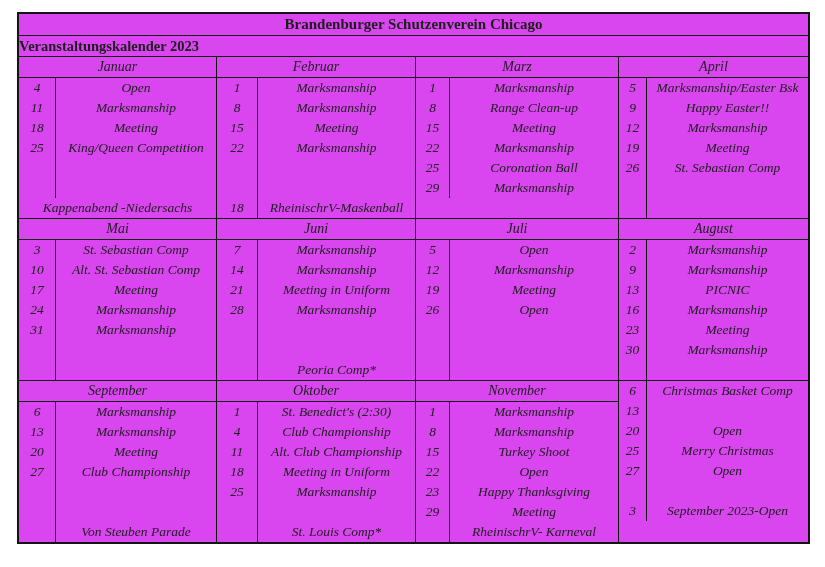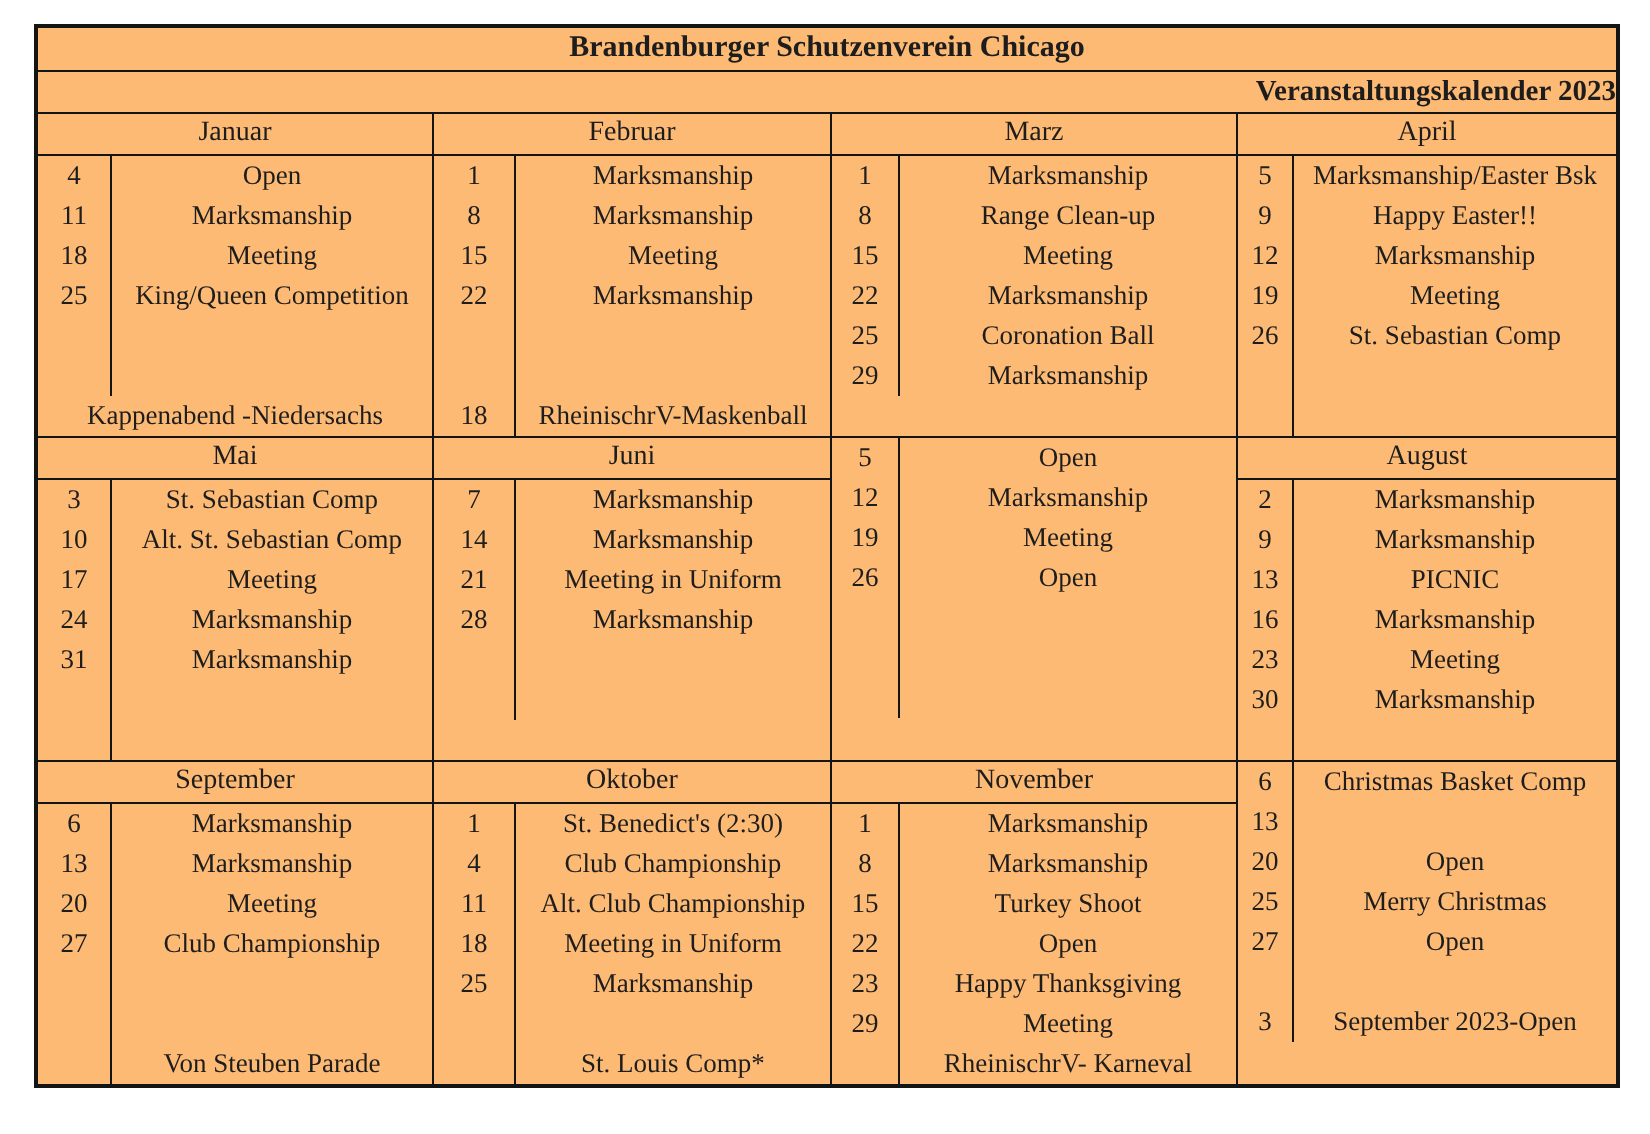--- a/index.html
+++ b/index.html
@@ -11,43 +11,44 @@
     font-family: "Liberation Serif", "DejaVu Serif", serif;
     color: #1d1d1d;
     overflow: hidden;
   }
   .calendar {
     position: absolute;
     left: 17px;
     top: 12px;
     width: 789px;
     border: 2px solid #141414;
-    background: #fdba74;
+    background: #d946ef;
   }
   .title {
     height: 21px;
     line-height: 21px;
     text-align: center;
     font-weight: 700;
     font-size: 15px;
     border-bottom: 1px solid #141414;
     white-space: nowrap;
   }
   .subtitle {
     height: 20px;
     line-height: 20px;
-    text-align: right;
+    text-align: left;
     font-weight: 700;
     font-size: 14.5px;
     border-bottom: 1px solid #141414;
     white-space: nowrap;
   }
   .grid {
     display: grid;
     grid-template-columns: 198px 199px 203px 189px;
+    font-style: italic;
   }
   .month {
     box-sizing: border-box;
     border-right: 1px solid #141414;
     border-bottom: 1px solid #141414;
   }
   .month:nth-child(4n) { border-right: 0; }
   .month:nth-child(n+9) { border-bottom: 0; }
   .mh {
     height: 20px;
@@ -265,23 +266,28 @@
           <div class="event">Marksmanship</div>
         </div>
         <div class="row">
           <div class="date"></div>
           <div class="event"></div>
         </div>
         <div class="row">
           <div class="date"></div>
           <div class="event"></div>
         </div>
-      </div>
-
-  <div class="month">
+        <div class="row">
+          <div class="date"></div>
+          <div class="event">Peoria Comp*</div>
+        </div>
+      </div>
+
+  <div class="month">
+    <div class="mh">Juli</div>
   <div class="row">
           <div class="date">5</div>
           <div class="event">Open</div>
         </div>
         <div class="row">
           <div class="date">12</div>
           <div class="event">Marksmanship</div>
         </div>
         <div class="row">
           <div class="date">19</div>

